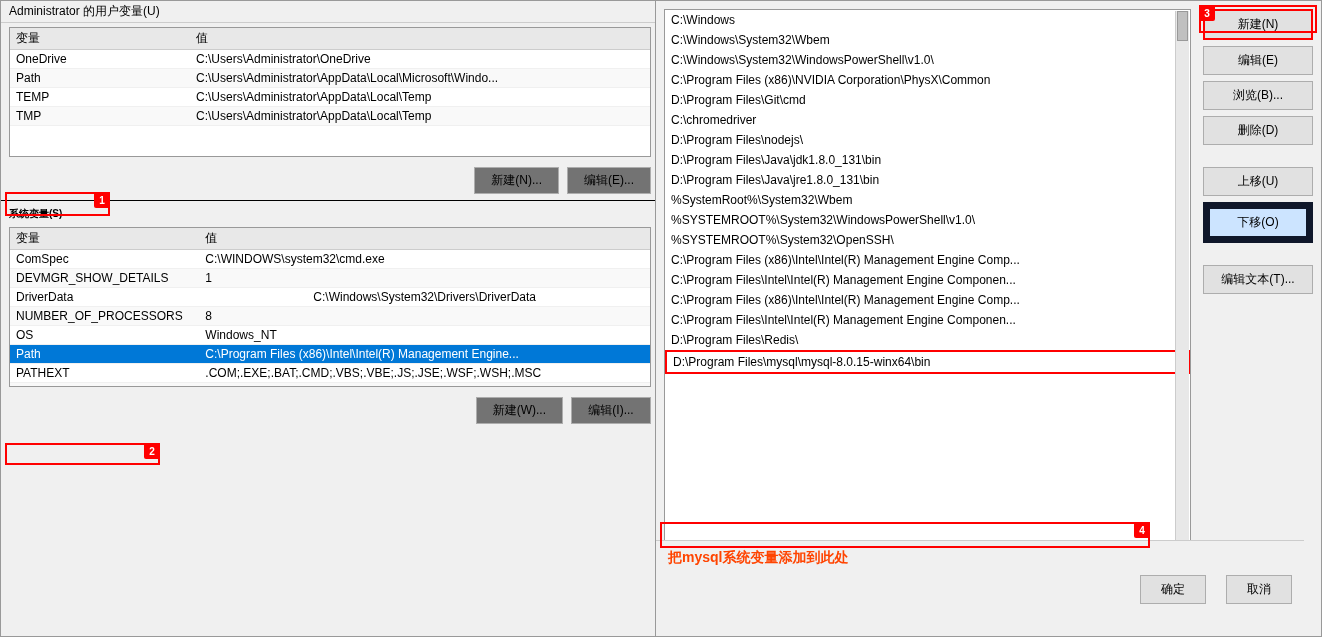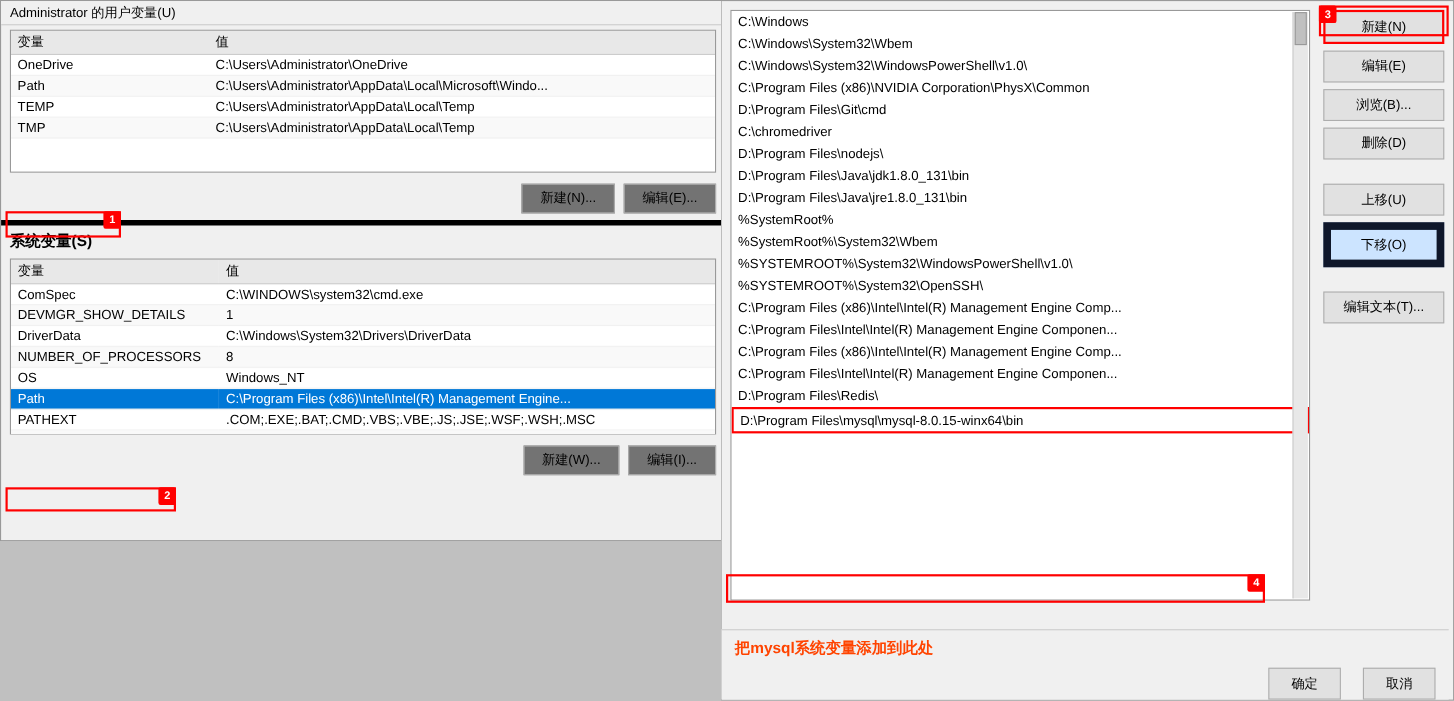--- a/index.html
+++ b/index.html
@@ -12,21 +12,21 @@
       overflow: hidden;
       position: relative;
     }
 
     
     .env-dialog {
       position: absolute;
       left: 0;
       top: 0;
       width: 660px;
-      height: 492px;
+      height: 637px;
       background: #f0f0f0;
       border: 1px solid #999;
     }
 
     .table-container {
       margin: 4px 8px;
       border: 1px solid #999;
       background: #fff;
       height: 120px;
       overflow-y: auto;
@@ -71,24 +71,24 @@
       font-size: 12px;
       background: #737373;
       border: 1px solid #adadad;
       cursor: pointer;
       min-width: 80px;
       font-family: "Microsoft YaHei", SimSun, sans-serif;
     }
 
     .section-header {
       padding: 6px 8px 2px 8px;
-      font-size: 14px;
+      font-size: 10px;
       font-weight: bold;
       color: #000;
-      border-top: 5px solid #000000;
+      border-top: 1px solid #000000;
     }
 
     
     .annotation-box-1 {
       position: absolute;
       left: 4px;
       top: 310px;
       width: 100px;
       height: 22px;
       border: 2px solid red;
@@ -184,22 +184,22 @@
 
     .right-btn.down-btn {
       background: #cce4ff;
       border: 7px solid #0f172a;
     }
 
     .path-dialog-bottom {
       position: absolute;
       bottom: 0;
       left: 0;
-      right: 4px;
-      height: 64px;
+      right: 17px;
+      height: 96px;
       background: #f0f0f0;
       border-top: 1px solid #ccc;
     }
 
     .bottom-text {
       padding: 8px 12px 4px 12px;
       font-size: 14px;
       font-weight: bold;
       color: #ff4400;
     }
@@ -330,21 +330,21 @@
           <tr>
             <td>ComSpec</td>
             <td style="max-width: 400px;">C:\WINDOWS\system32\cmd.exe</td>
           </tr>
           <tr>
             <td>DEVMGR_SHOW_DETAILS</td>
             <td style="max-width: 400px;">1</td>
           </tr>
           <tr>
             <td>DriverData</td>
-            <td style="max-width: 400px;">C:\Windows\System32\Drivers\DriverData</td>
+            <td style="max-width: 400px; text-align: center;">C:\Windows\System32\Drivers\DriverData</td>
           </tr>
           <tr>
             <td>NUMBER_OF_PROCESSORS</td>
             <td style="max-width: 400px;">8</td>
           </tr>
           <tr>
             <td>OS</td>
             <td style="max-width: 400px;">Windows_NT</td>
           </tr>
           <tr class="selected">
@@ -383,21 +383,20 @@
     <div id="path-list-items">
         <div class="path-item">C:\Windows</div>
         <div class="path-item">C:\Windows\System32\Wbem</div>
         <div class="path-item">C:\Windows\System32\WindowsPowerShell\v1.0\</div>
         <div class="path-item">C:\Program Files (x86)\NVIDIA Corporation\PhysX\Common</div>
         <div class="path-item">D:\Program Files\Git\cmd</div>
         <div class="path-item">C:\chromedriver</div>
         <div class="path-item">D:\Program Files\nodejs\</div>
         <div class="path-item">D:\Program Files\Java\jdk1.8.0_131\bin</div>
         <div class="path-item">D:\Program Files\Java\jre1.8.0_131\bin</div>
-        <div class="path-item">%SystemRoot%</div>
         <div class="path-item">%SystemRoot%\System32\Wbem</div>
         <div class="path-item">%SYSTEMROOT%\System32\WindowsPowerShell\v1.0\</div>
         <div class="path-item">%SYSTEMROOT%\System32\OpenSSH\</div>
         <div class="path-item">C:\Program Files (x86)\Intel\Intel(R) Management Engine Comp...</div>
         <div class="path-item">C:\Program Files\Intel\Intel(R) Management Engine Componen...</div>
         <div class="path-item">C:\Program Files (x86)\Intel\Intel(R) Management Engine Comp...</div>
         <div class="path-item">C:\Program Files\Intel\Intel(R) Management Engine Componen...</div>
         <div class="path-item">D:\Program Files\Redis\</div>
         <div class="path-item mysql-highlight">D:\Program Files\mysql\mysql-8.0.15-winx64\bin</div>
       </div>

